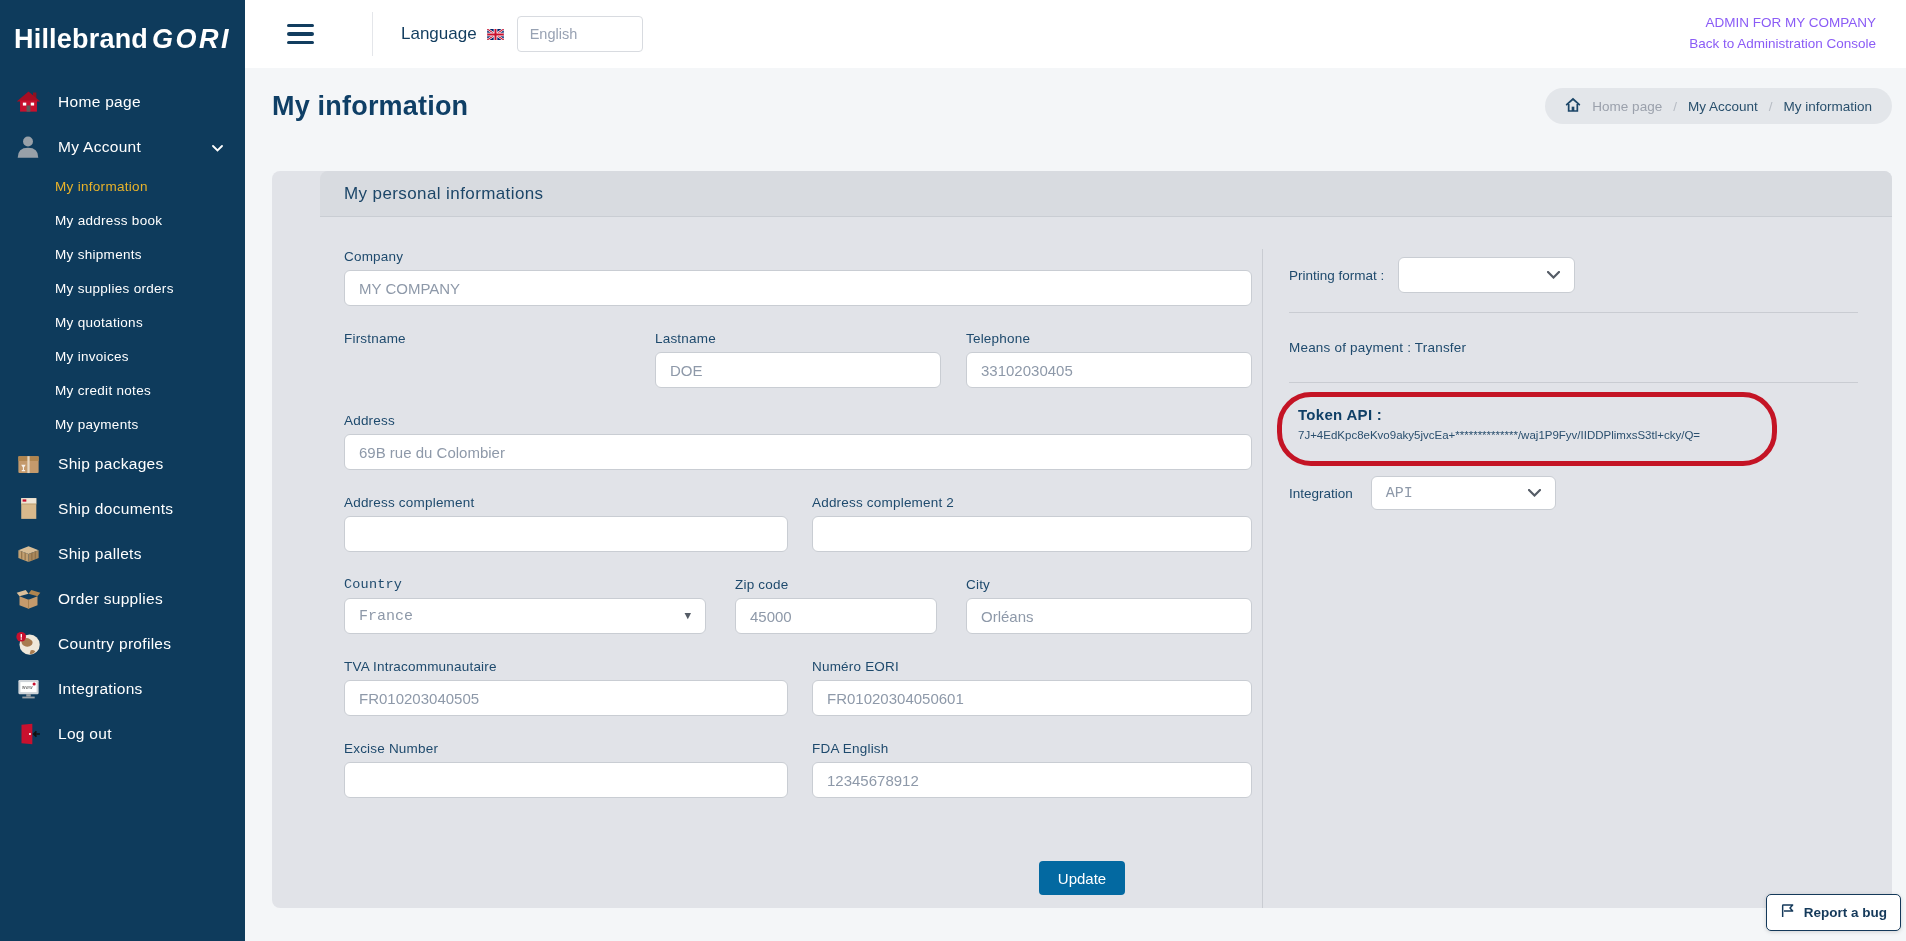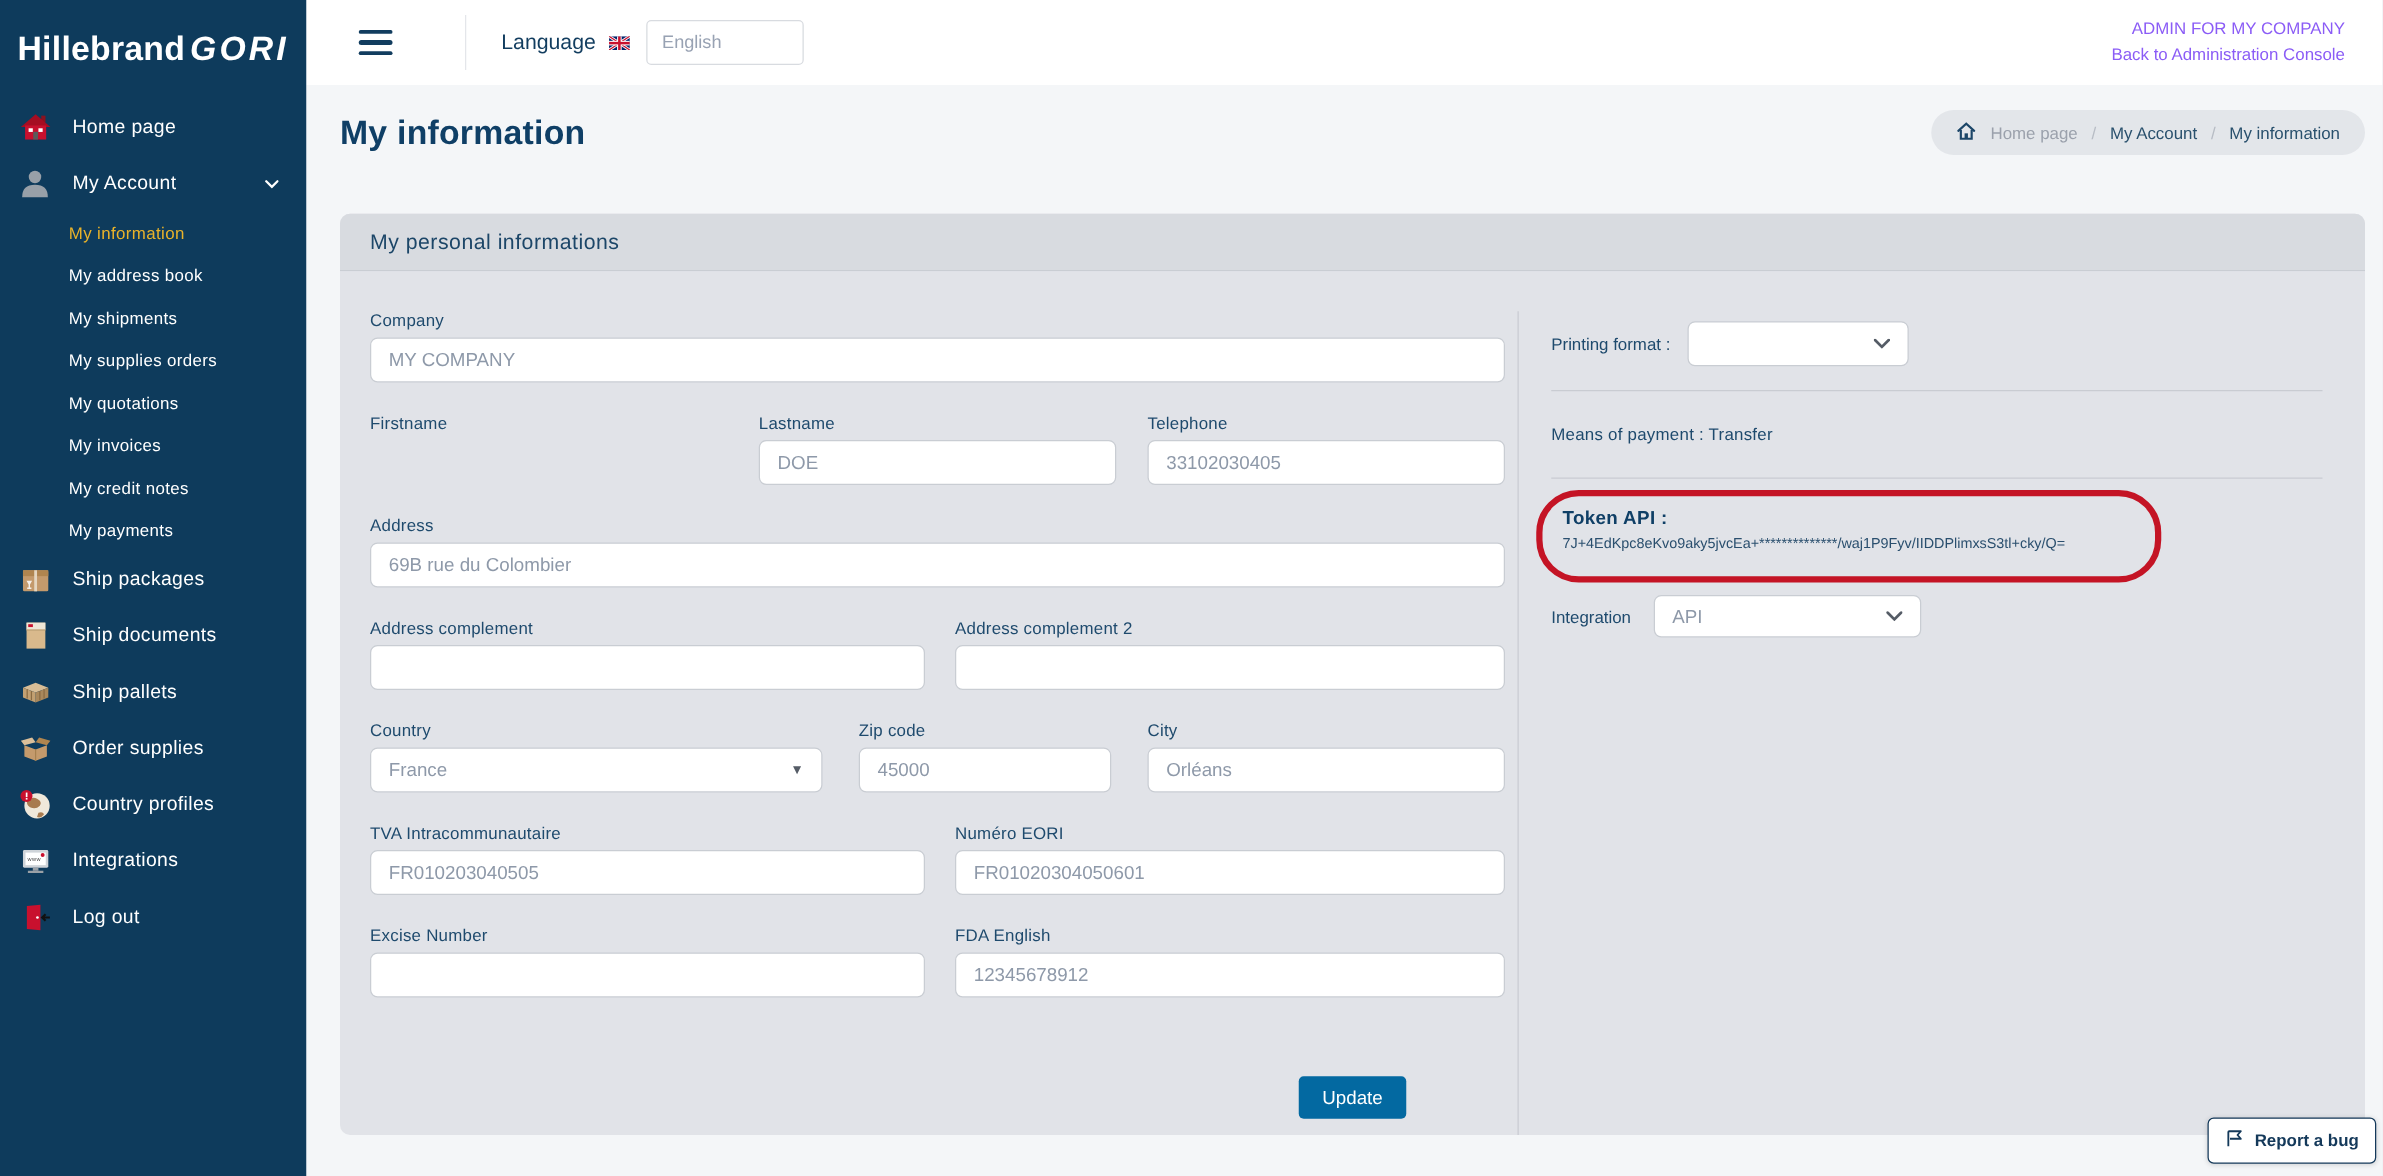--- a/index.html
+++ b/index.html
@@ -30,55 +30,55 @@
   
   .content { position:absolute; left:245px; right:0; top:68px; bottom:0; background:#f4f6f8; }
   .page-head { display:flex; align-items:center; justify-content:space-between; padding:0 14px 0 27px; margin-top:20px; }
   .page-title { color:#0f3f66; font-size:27px; font-weight:800; letter-spacing:.2px; }
   .breadcrumb { background:#e3e6ea; border-radius:18px; height:36px; display:flex; align-items:center; gap:11px; padding:0 20px; font-size:13.5px; }
   .crumb-muted { color:#9ba1ac; }
   .crumb { color:#29506d; }
   .crumb-sep { color:#b7bcc4; }
 
   
-  .card { margin:47px 14px 0 27px; height:737px; background:#e1e3e8; border-radius:8px; position:relative; }
+  .card { margin:47px 14px 0 27px; height:737px; background:#e1e3e8; border-radius:8px; position:relative;padding-left:48px; }
   .card-header { height:46px; background:#d8dbe0; border-bottom:1px solid #c9cdd3; border-radius:8px 8px 0 0; display:flex; align-items:center; padding-left:24px; color:#1c4668; font-size:17px; letter-spacing:.4px; }
   .card-body { display:flex; height:691px; padding-top:32px; }
   .col-left { width:942px; flex:0 0 942px; padding:0 10px 0 24px; }
   .col-right { flex:1; border-left:1px solid #c9ccd2; padding:0 34px 0 26px; }
 
   .form-row { display:flex; justify-content:space-between; margin-bottom:25px; }
   .fgroup { display:flex; flex-direction:column; }
   .f-label { font-size:13.5px; color:#1e4a6d; margin-bottom:6px; letter-spacing:.2px; }
   .f-input, .f-select { height:36px; background:#fff; border:1px solid #c9cdd3; border-radius:6px; padding:0 14px; color:#8e99a9; font-size:15px; font-family:inherit; width:100%; }
   .f-select { display:flex; align-items:center; justify-content:space-between; cursor:pointer; }
   .w-full { width:908px; }
   .w-third { width:286px; }
   .w-half1 { width:444px; }
   .w-half2 { width:440px; }
-  .w-country { width:362px; }
+  .w-country { width:362px;font-family:Liberation Mono, monospace; }
   .w-zip { width:202px; }
   .w-city { width:286px; }
   .tri { color:#555c66; font-size:11px; }
 
   .pr-row { display:flex; align-items:center; margin-top:8px; }
   .pr-label { font-size:13.5px; color:#1e4a6d; }
   .pr-select { width:177px; height:36px; margin-left:14px; }
   .h-divider { height:1px; background:#c9ccd2; }
   .d1 { margin-top:19px; }
   .d2 { margin-top:27px; }
   .means { margin-top:27px; font-size:13.5px; color:#1e4a6d; letter-spacing:.2px; }
 
   .token-ring { margin-top:9px; margin-left:-12px; width:500px; height:74px; border:5px solid #c41425; border-radius:34px; padding:9px 6px 0 16px; }
   .token-label { font-size:15px; font-weight:800; color:#0f3f66; letter-spacing:.3px; }
   .token-value { margin-top:6px; font-size:11.5px; color:#2a4f6e; white-space:nowrap; letter-spacing:0; }
 
   .int-row { display:flex; align-items:center; margin-top:10px; }
   .int-label { font-size:13.5px; color:#1e4a6d; }
-  .int-select { width:214px; height:34px; margin-left:18px; }
+  .int-select { width:185px; height:34px; margin-left:18px;font-family:Liberation Mono, monospace; }
 
   .update-btn { position:absolute; bottom:13px; left:50%; transform:translateX(-50%); width:86px; height:34px; background:#0369a1; color:#fff; border:none; border-radius:4px; font-size:15px; font-family:inherit; cursor:pointer; }
 
   .report-bug { position:absolute; right:5px; bottom:10px; height:37px; background:#fff; border:1.5px solid #14395a; border-radius:5px; display:flex; align-items:center; gap:8px; padding:0 13px; font-size:13.5px; font-weight:700; color:#14395a; cursor:pointer; z-index:20; box-shadow:0 1px 4px rgba(0,0,0,.15); }
 </style>
 </head>
 <body>
 
 <aside class="sidebar">
   <div class="logo">

